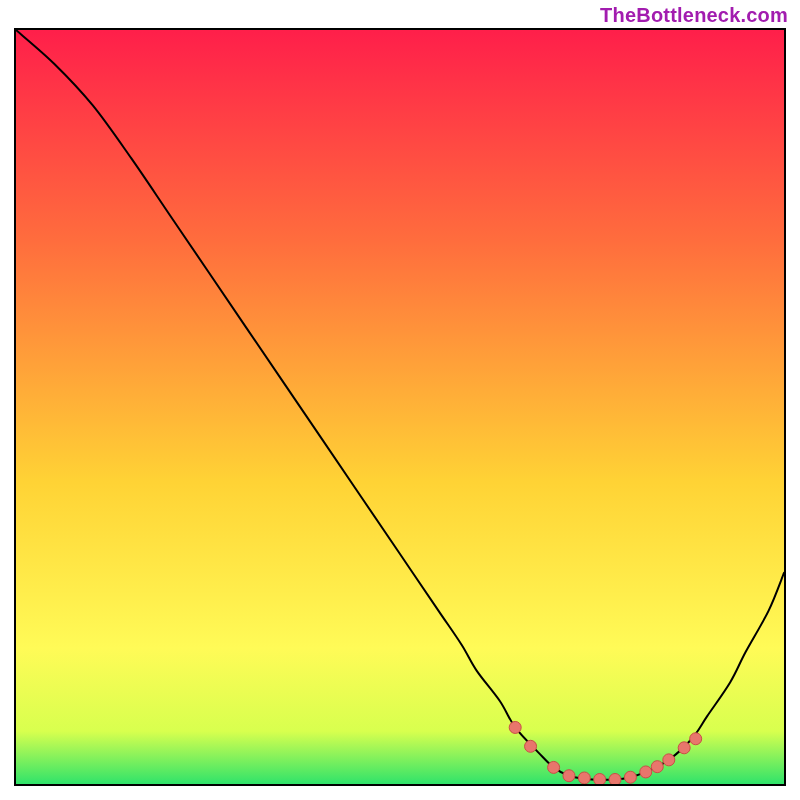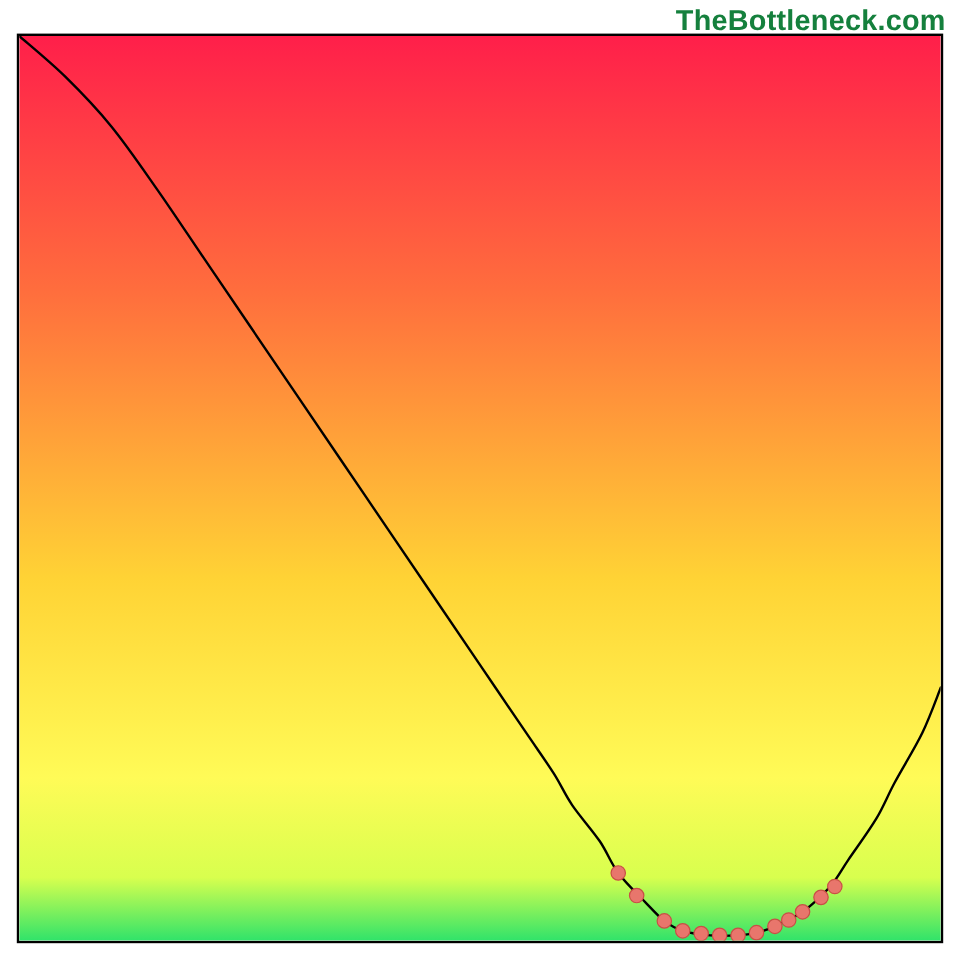--- a/index.html
+++ b/index.html
@@ -13,23 +13,23 @@
   }
   .frame {
     position: relative;
     width: 800px;
     height: 800px;
   }
   .watermark {
     position: absolute;
     top: 4px;
     right: 12px;
-    font-size: 24px;
+    font-size: 20px;
     font-weight: 600;
-    color: #15803d;
+    color: #a21caf;
     letter-spacing: 0.2px;
     user-select: none;
   }
   .plot-wrap {
     position: absolute;
     left: 14px;
     top: 28px;
     width: 772px;
     height: 758px;
     border: 2px solid #000;

